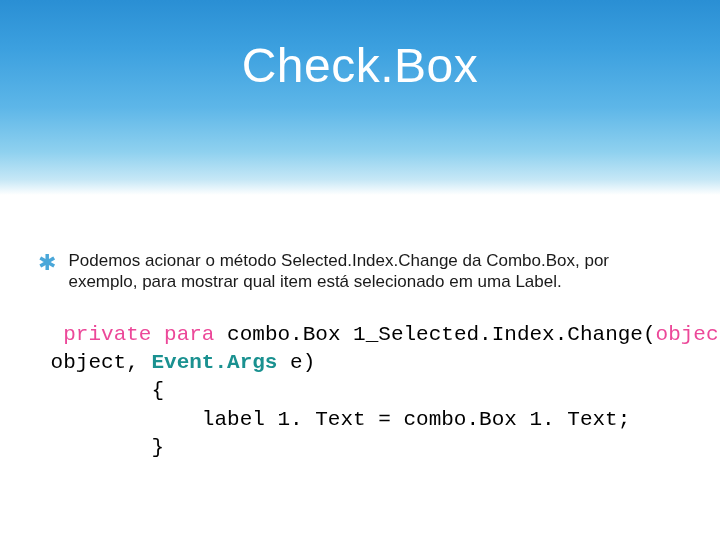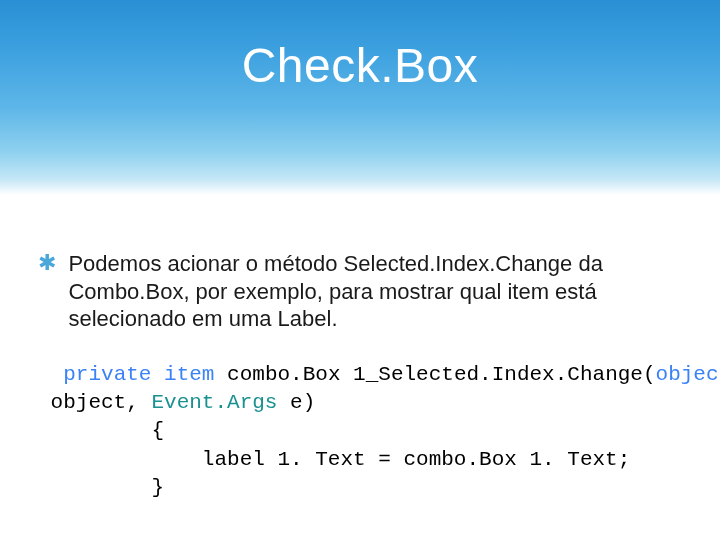--- a/index.html
+++ b/index.html
@@ -39,48 +39,48 @@
     margin-bottom: 28px;
   }
   .bullet-icon {
     color: #4aa7d9;
     font-size: 22px;
     line-height: 26px;
     margin-right: 12px;
     flex-shrink: 0;
   }
   .bullet-text {
-    font-size: 22px;
+    font-size: 17px;
     line-height: 1.25;
     font-family: "Candara", "Segoe UI", sans-serif;
   }
   .code-block {
     font-family: "Consolas", "Courier New", monospace;
     font-size: 21px;
     line-height: 1.35;
     margin-top: 10px;
     white-space: pre;
     color: #000;
   }
-  .k-blue { color: #3b82f6; }
-  .k-teal { color: #1a9190; }
+  .k-blue { color: #ec4899; }
+  .k-teal { color: #1a9190; font-weight: bold; }
 </style>
 </head>
 <body>
 
 <div class="header">
   <div class="title">Check.Box</div>
 </div>
 
 <div class="content">
 
   <div class="bullet-row">
     <div class="bullet-icon">✱</div>
     <div class="bullet-text">Podemos acionar o método Selected.Index.Change da Combo.Box, por exemplo, para mostrar qual item está selecionado em uma Label.</div>
   </div>
 
-  <div class="code-block"><span>  <span class="k-blue">private</span> <span class="k-blue">item</span><span> combo.Box 1_Selected.Index.Change(</span><span class="k-blue">object</span></span>
+  <div class="code-block"><span>  <span class="k-blue">private</span> <span class="k-blue">para</span><span> combo.Box 1_Selected.Index.Change(</span><span class="k-blue">object</span></span>
 <span><span> object, </span><span class="k-teal">Event.Args</span><span> e)</span></span>
 <span>         {</span>
 <span>             label 1. Text = combo.Box 1. Text;</span>
 <span>         }</span></div>
 
 </div>
 
 </body></html>

